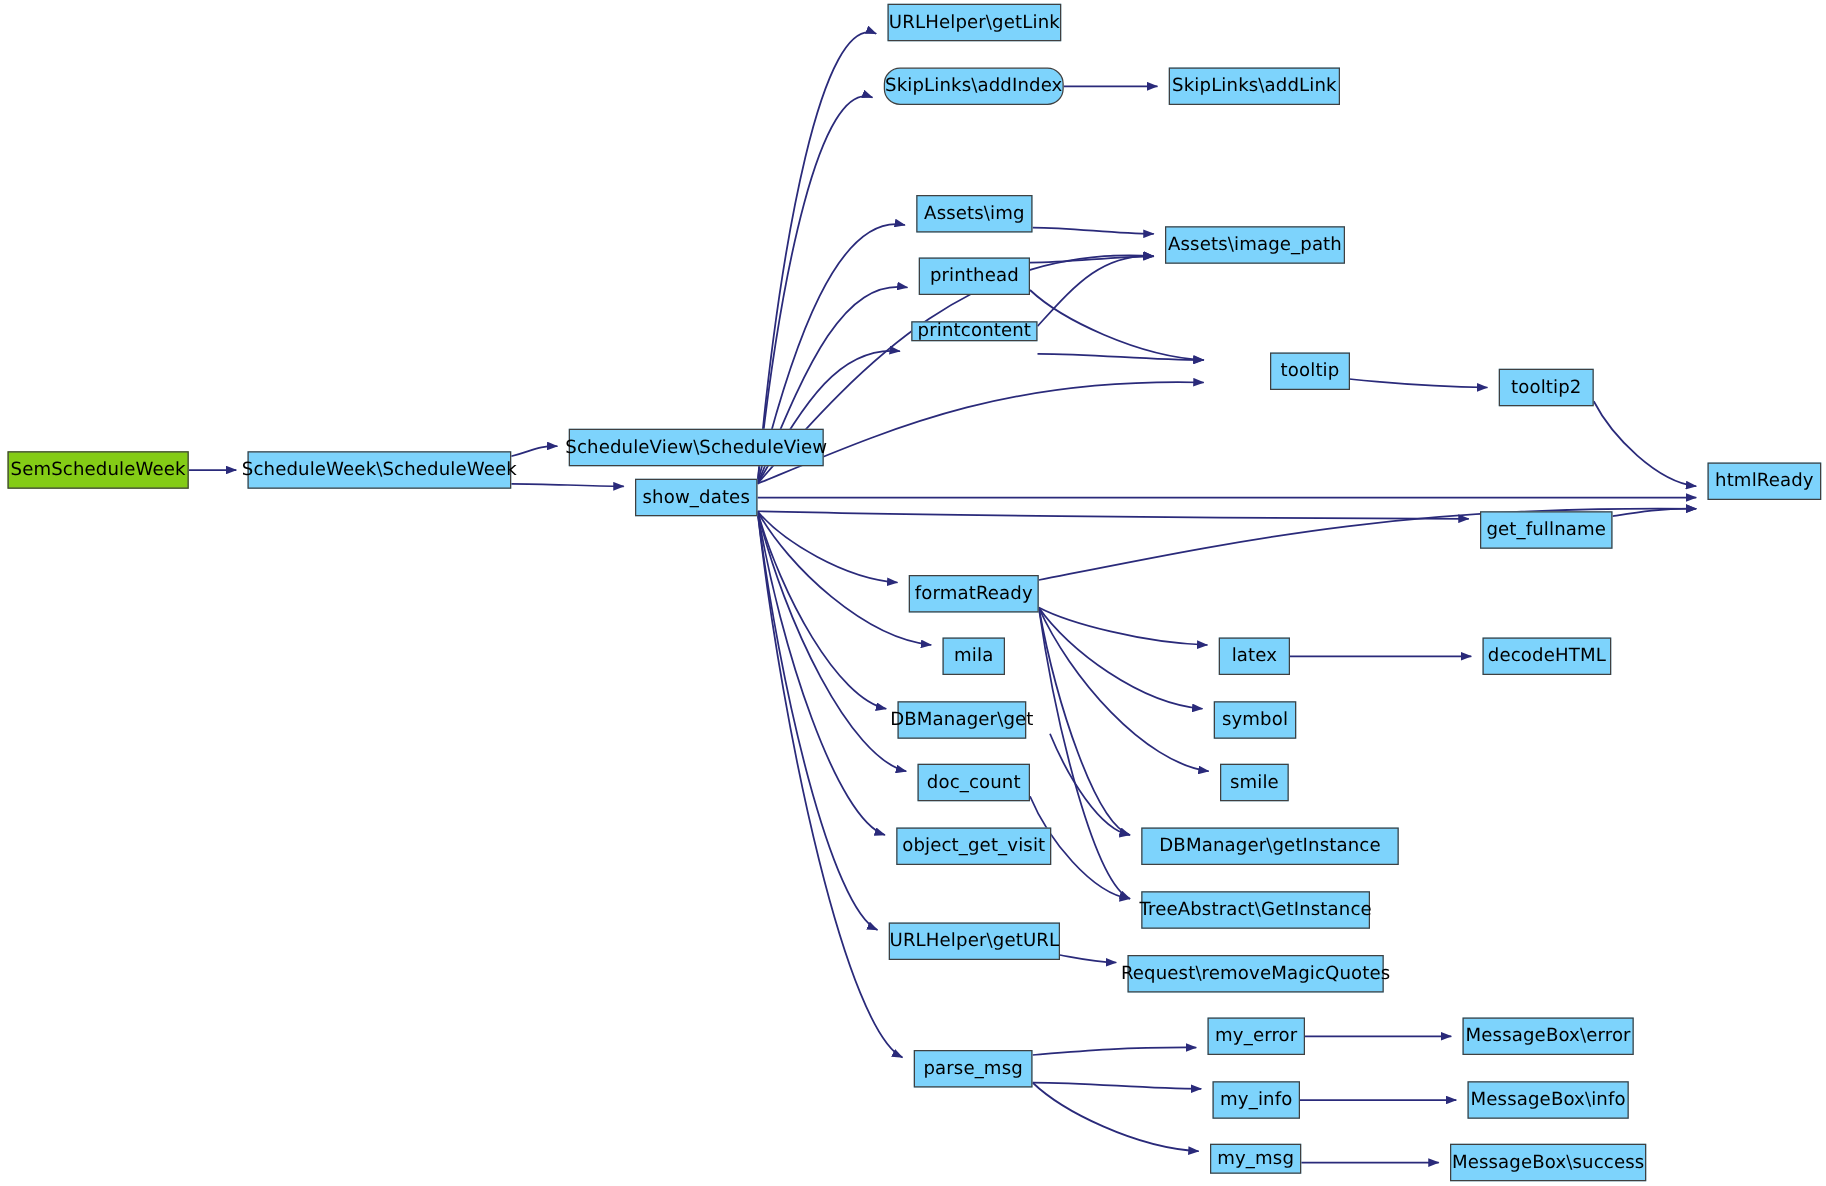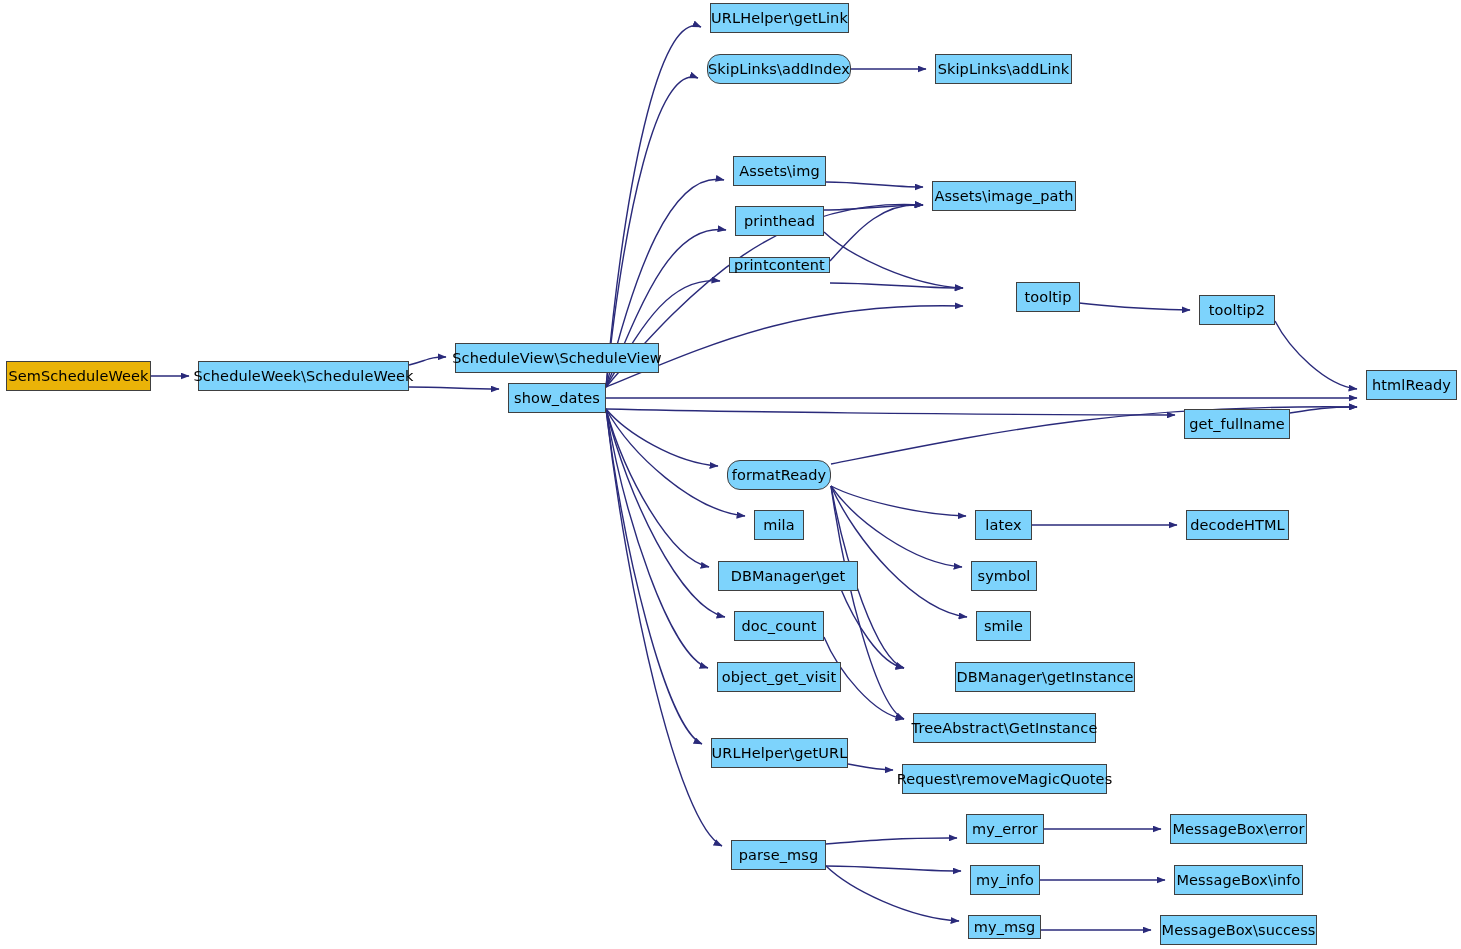--- a/index.html
+++ b/index.html
@@ -34,21 +34,21 @@
     font-size: 14.5px;
     line-height: 1;
     display: flex;
     align-items: center;
     justify-content: center;
     white-space: nowrap;
     letter-spacing: 0.1px;
     z-index: 5;
   }
   .node.root {
-    background: #eab308;
+    background: #84cc16;
     border-color: #404040;
   }
 </style>
 </head>
 <body>
 
 <div id="canvas">
   <svg id="edges" viewBox="0 0 1461 949" xmlns="http://www.w3.org/2000/svg">
       <defs>
         <marker id="ah" markerWidth="9" markerHeight="7" refX="8.4" refY="3.5" orient="auto" markerUnits="userSpaceOnUse">
@@ -109,30 +109,30 @@
       <div class="node" style="left: 707px; top: 54px; width: 144px; height: 30px; border-radius: 13px;">SkipLinks\addIndex</div>
       <div class="node" style="left: 935px; top: 54px; width: 137px; height: 30px;">SkipLinks\addLink</div>
       <div class="node" style="left: 733px; top: 156px; width: 93px; height: 30px;">Assets\img</div>
       <div class="node" style="left: 932px; top: 181px; width: 144px; height: 30px;">Assets\image_path</div>
       <div class="node" style="left: 735px; top: 206px; width: 89px; height: 30px;">printhead</div>
       <div class="node" style="left: 729px; top: 257px; width: 101px; height: 16px;">printcontent</div>
       <div class="node" style="left: 972px; top: 282px; width: 64px; height: 30px; margin-left: 44px;">tooltip</div>
       <div class="node" style="left: 1199px; top: 295px; width: 76px; height: 30px;">tooltip2</div>
       <div class="node" style="left: 1366px; top: 370px; width: 91px; height: 30px;">htmlReady</div>
       <div class="node" style="left: 1184px; top: 409px; width: 106px; height: 30px;">get_fullname</div>
-      <div class="node" style="left: 727px; top: 460px; width: 104px; height: 30px; border-radius: 13px;">formatReady</div>
+      <div class="node" style="left: 727px; top: 460px; width: 104px; height: 30px;">formatReady</div>
       <div class="node" style="left: 754px; top: 510px; width: 50px; height: 30px;">mila</div>
       <div class="node" style="left: 975px; top: 510px; width: 57px; height: 30px; text-align: right;">latex</div>
       <div class="node" style="left: 1186px; top: 510px; width: 103px; height: 30px;">decodeHTML</div>
-      <div class="node" style="left: 718px; top: 561px; width: 140px; height: 30px;">DBManager\get</div>
+      <div class="node" style="left: 718px; top: 561px; width: 103px; height: 30px;">DBManager\get</div>
       <div class="node" style="left: 971px; top: 561px; width: 66px; height: 30px;">symbol</div>
       <div class="node" style="left: 734px; top: 611px; width: 90px; height: 30px;">doc_count</div>
       <div class="node" style="left: 976px; top: 611px; width: 55px; height: 30px;">smile</div>
       <div class="node" style="left: 717px; top: 662px; width: 124px; height: 30px;">object_get_visit</div>
-      <div class="node" style="left: 955px; top: 662px; width: 180px; height: 30px;">DBManager\getInstance</div>
+      <div class="node" style="left: 913px; top: 662px; width: 206px; height: 30px;">DBManager\getInstance</div>
       <div class="node" style="left: 913px; top: 713px; width: 183px; height: 30px;">TreeAbstract\GetInstance</div>
       <div class="node" style="left: 711px; top: 738px; width: 137px; height: 30px;">URLHelper\getURL</div>
       <div class="node" style="left: 902px; top: 764px; width: 205px; height: 30px;">Request\removeMagicQuotes</div>
       <div class="node" style="left: 731px; top: 840px; width: 95px; height: 30px;">parse_msg</div>
       <div class="node" style="left: 966px; top: 814px; width: 78px; height: 30px;">my_error</div>
       <div class="node" style="left: 1170px; top: 814px; width: 137px; height: 30px;">MessageBox\error</div>
       <div class="node" style="left: 970px; top: 865px; width: 70px; height: 30px;">my_info</div>
       <div class="node" style="left: 1174px; top: 865px; width: 129px; height: 30px;">MessageBox\info</div>
       <div class="node" style="left: 968px; top: 915px; width: 73px; height: 24px;">my_msg</div>
       <div class="node" style="left: 1160px; top: 915px; width: 157px; height: 30px;">MessageBox\success</div>

